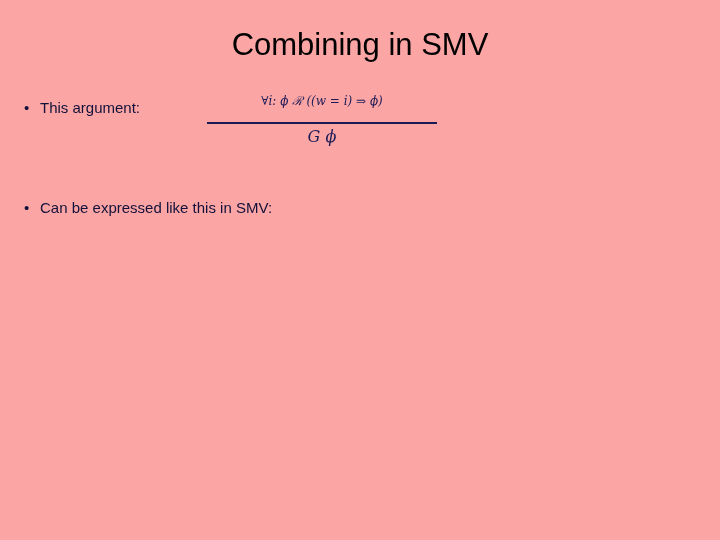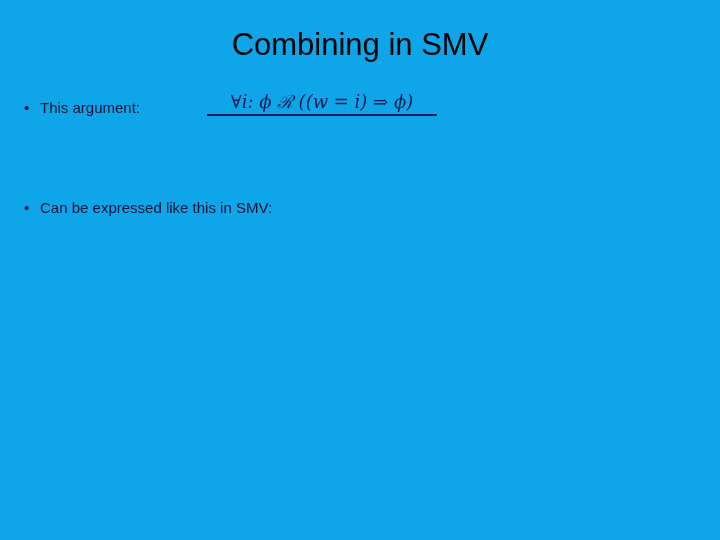--- a/index.html
+++ b/index.html
@@ -10,21 +10,21 @@
     width: 720px;
     height: 540px;
     background: #ffffff;
     font-family: "Liberation Sans", sans-serif;
     overflow: hidden;
   }
   .slide {
     position: relative;
     width: 720px;
     height: 540px;
-    background: #0ea5e9;
+    background: #fca5a5;
   }
 
   
   .slide-title {
     position: absolute;
     top: 26px;
     left: 0;
     width: 720px;
     text-align: center;
     font-size: 31px;
@@ -65,25 +65,25 @@
   .rule-block {
     position: absolute;
     top: 91px;
     left: 207px;
     width: 230px;
     text-align: center;
     color: #1a1a55;
     font-family: "DejaVu Serif", serif;
   }
   .rule-numerator {
-    font-size: 18px;
+    font-size: 12px;
     line-height: 21px;
     font-style: italic;
     white-space: nowrap;
-    padding-bottom: 1px;
+    padding-bottom: 9px;
   }
   .rule-bar {
     height: 1.5px;
     background: #1a1a55;
     width: 100%;
     margin: 1px 0 2px 0;
   }
   .rule-denominator {
     font-size: 16px;
     line-height: 21px;
@@ -121,20 +121,21 @@
   <div class="slide-title">Combining in SMV</div>
 
   <div class="bullet-row" id="bullet-1">
     <span class="bullet-dot">•</span>
     <span class="bullet-text">This argument:</span>
   </div>
 
   <div class="rule-block">
     <div class="rule-numerator">∀i: ϕ ℛ ((w = i) ⇒ ϕ)</div>
     <div class="rule-bar"></div>
+    <div class="rule-denominator">G ϕ</div>
   </div>
 
   <div class="bullet-row" id="bullet-2">
     <span class="bullet-dot">•</span>
     <span class="bullet-text">Can be expressed like this in SMV:</span>
   </div>
 
   <div class="code-block">
 
     <div class="code-group">

